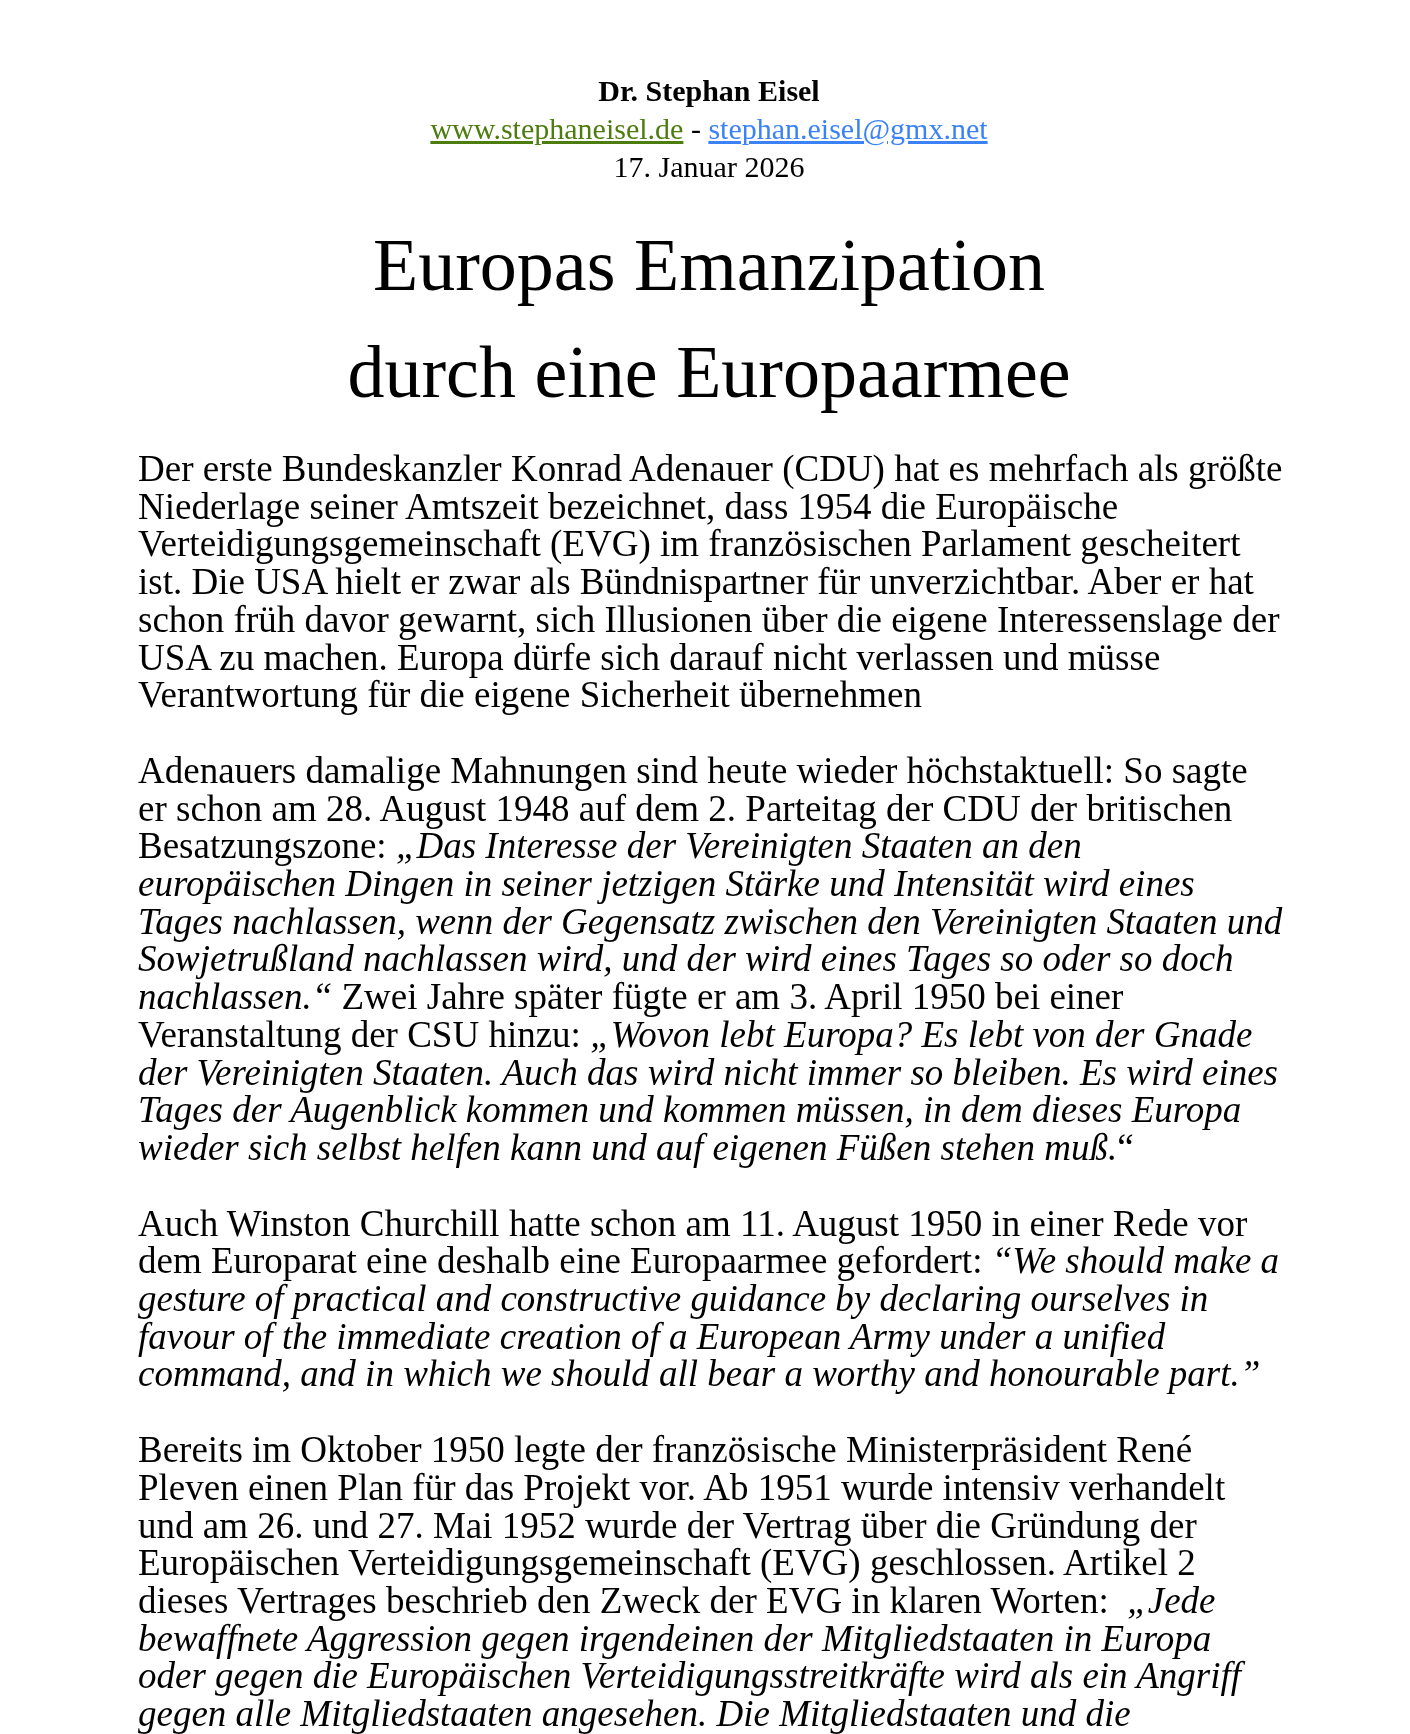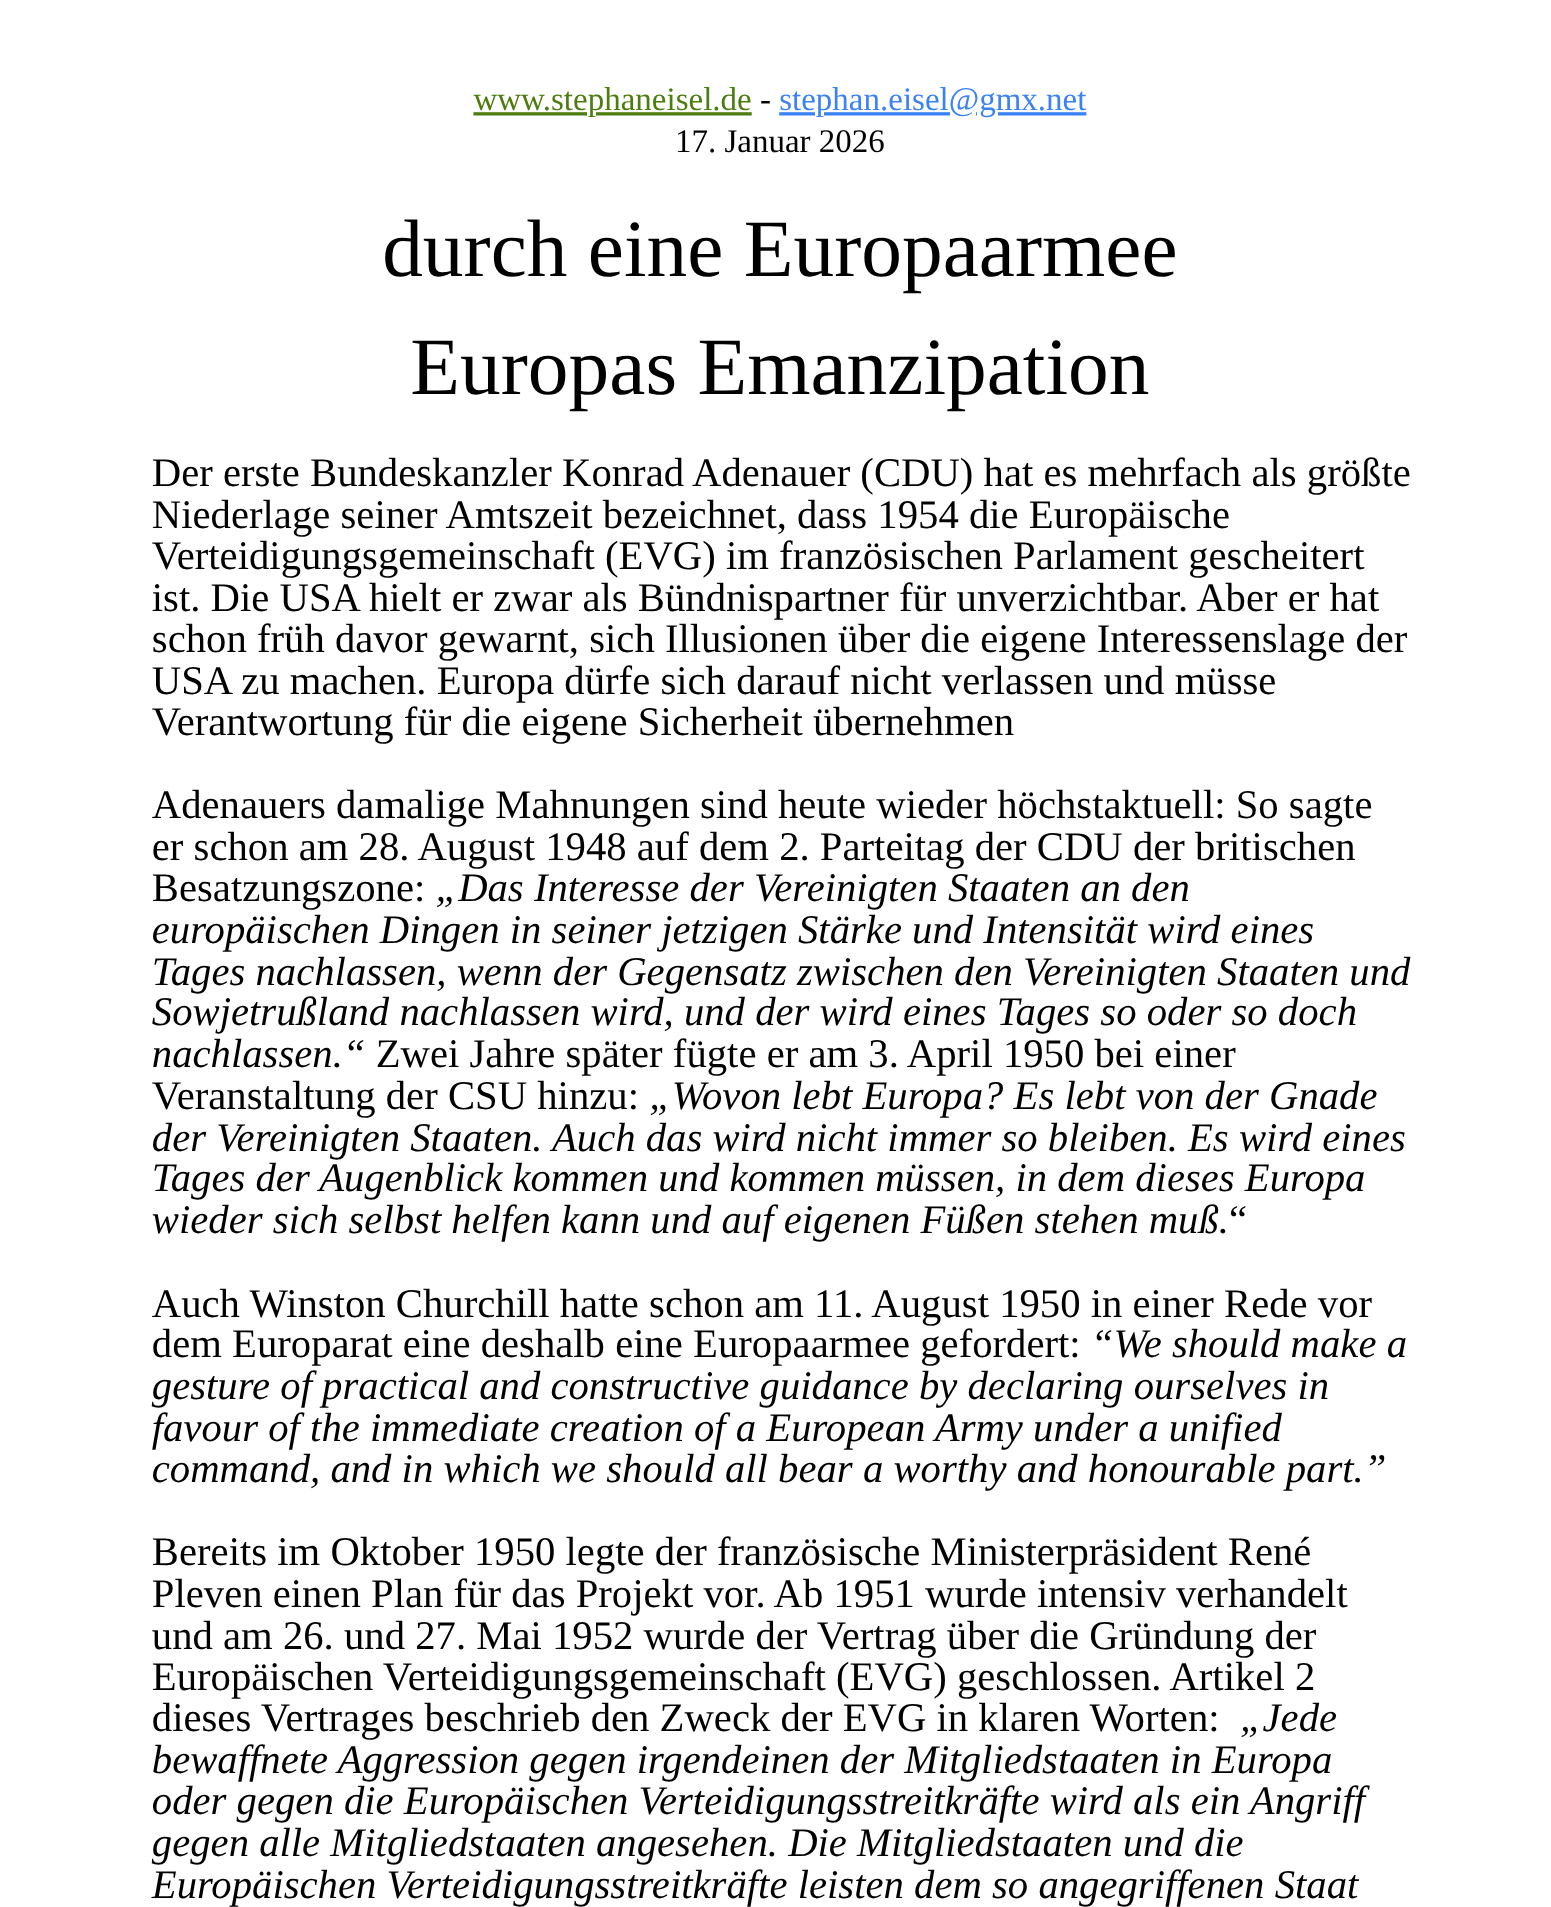--- a/index.html
+++ b/index.html
@@ -61,27 +61,28 @@
   .para .em {
     font-style: italic;
   }
 </style>
 </head>
 <body>
 
 <div class="page">
 
   <header class="doc-header">
+    <div class="author">Dr. Stephan Eisel</div>
     <div class="contact-line"><a class="link" style="color: #4d7c0f;">www.stephaneisel.de</a><span class="sep"> - </span><a class="link" style="color: #3b82f6;">stephan.eisel@gmx.net</a></div>
     <div class="date">17. Januar 2026</div>
   </header>
 
   <h1 class="title">
+    <span class="title-line">Europas Emanzipation</span>
     <span class="title-line">durch eine Europaarmee</span>
-    <span class="title-line">Europas Emanzipation</span>
   </h1>
 
   <main class="doc-body">
       <p class="para"><span>Der erste Bundeskanzler Konrad Adenauer (CDU) hat es mehrfach als größte Niederlage seiner Amtszeit bezeichnet, dass 1954 die Europäische Verteidigungsgemeinschaft (EVG) im französischen Parlament gescheitert ist. Die USA hielt er zwar als Bündnispartner für unverzichtbar. Aber er hat schon früh davor gewarnt, sich Illusionen über die eigene Interessenslage der USA zu machen. Europa dürfe sich darauf nicht verlassen und müsse Verantwortung für die eigene Sicherheit übernehmen</span></p>
       <p class="para"><span>Adenauers damalige Mahnungen sind heute wieder höchstaktuell: So sagte er schon am 28. August 1948 auf dem 2. Parteitag der CDU der britischen Besatzungszone: </span><span class="em">„Das Interesse der Vereinigten Staaten an den europäischen Dingen in seiner jetzigen Stärke und Intensität wird eines Tages nachlassen, wenn der Gegensatz zwischen den Vereinigten Staaten und Sowjetrußland nachlassen wird, und der wird eines Tages so oder so doch nachlassen.“</span><span> Zwei Jahre später fügte er am 3. April 1950 bei einer Veranstaltung der CSU hinzu: </span><span class="em">„Wovon lebt Europa? Es lebt von der Gnade der Vereinigten Staaten. Auch das wird nicht immer so bleiben. Es wird eines Tages der Augenblick kommen und kommen müssen, in dem dieses Europa wieder sich selbst helfen kann und auf eigenen Füßen stehen muß.</span><span>“</span></p>
       <p class="para"><span>Auch Winston Churchill hatte schon am 11. August 1950 in einer Rede vor dem Europarat eine deshalb eine Europaarmee gefordert: </span><span class="em">“We should make a gesture of practical and constructive guidance by declaring ourselves in favour of the immediate creation of a European Army under a unified command, and in which we should all bear a worthy and honourable part.”</span></p>
       <p class="para"><span>Bereits im Oktober 1950 legte der französische Ministerpräsident René Pleven einen Plan für das Projekt vor. Ab 1951 wurde intensiv verhandelt und am 26. und 27. Mai 1952 wurde der Vertrag über die Gründung der Europäischen Verteidigungsgemeinschaft (EVG) geschlossen. Artikel 2 dieses Vertrages beschrieb den Zweck der EVG in klaren Worten:  </span><span class="em">„Jede bewaffnete Aggression gegen irgendeinen der Mitgliedstaaten in Europa oder gegen die Europäischen Verteidigungsstreitkräfte wird als ein Angriff gegen alle Mitgliedstaaten angesehen. Die Mitgliedstaaten und die Europäischen Verteidigungsstreitkräfte leisten dem so angegriffenen Staat mit allen ihnen zu Gebote stehenden militärischen und sonstigen Mitteln Hilfe und Beistand.“</span></p>
     </main>
 
 </div>

